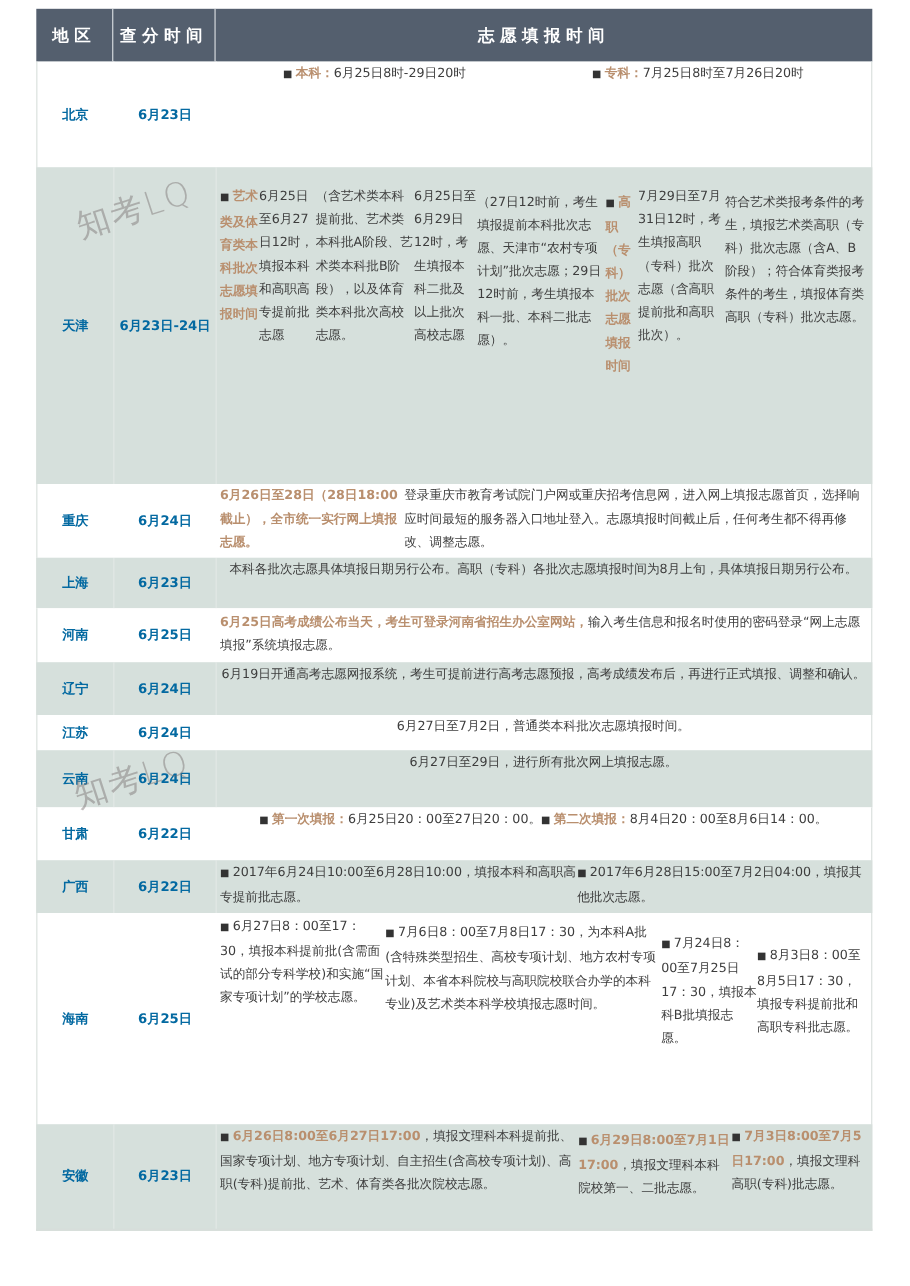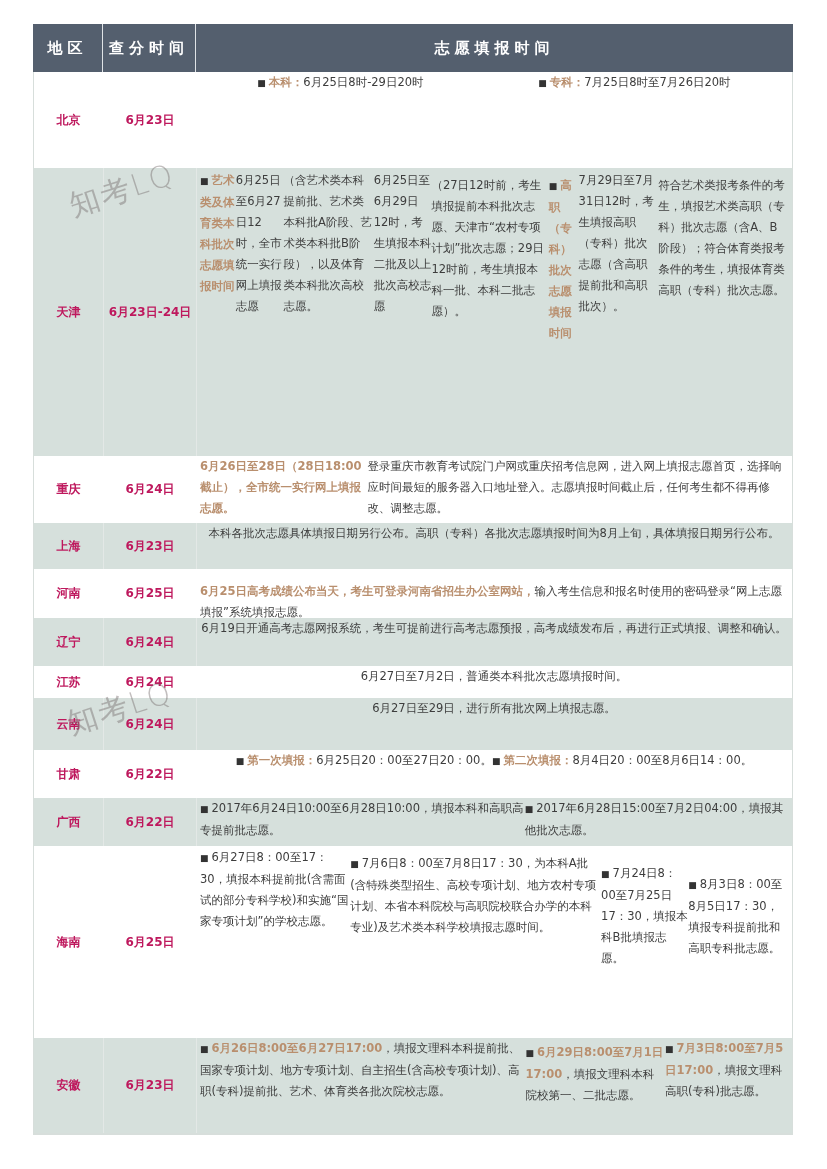--- a/index.html
+++ b/index.html
@@ -1,30 +1,30 @@
 <!DOCTYPE html>
 <html><head>
 <meta charset="utf-8">
 <style>
   html, body { margin: 0; padding: 0; background: #ffffff; }
   body { width: 827px; height: 1169px; position: relative; overflow: hidden;
          font-family: "DejaVu Sans", "Liberation Sans", sans-serif; color: #3a3a3a; }
-  .table { position: absolute; left: 33px; top: 24px; width: 760px; border-collapse: collapse; }
+  .table { position: absolute; left: 33px; top: 8px; width: 760px; border-collapse: collapse; }
   .hdr { display: flex; height: 48px; background: #545f6e; color: #ffffff; font-weight: bold;
          font-size: 15px; letter-spacing: 5px; }
   .hdr > div { display: flex; align-items: center; justify-content: center; border-right: 1px solid #dfe3e6; }
   .hdr > div:last-child { border-right: none; }
   .c1 { width: 69px; flex: none; }
   .c2 { width: 92px; flex: none; }
   .c3 { flex: 1; }
   .row { display: flex; border-left: 1px solid #d7dedb; border-right: 1px solid #d7dedb; }
   .row.white { background: #ffffff; }
   .row.gray { background: #d6e0dc; }
   .row .c1, .row .c2 { display: flex; align-items: center; justify-content: center;
-         font-weight: bold; font-size: 12px; color: #be185d; }
+         font-weight: bold; font-size: 12px; color: #0369a1; }
   .row .c1 { border-right: 1px solid #e3e8e6; }
   .row .c2 { border-right: 1px solid #e3e8e6; }
   .row.white .c1, .row.white .c2 { border-right-color: #ffffff; }
   .row .c3 { padding: 0 4px 0 3px; font-size: 11.5px; line-height: 21px; color: #3d3d3d;
          display: flex; flex-direction: row; justify-content: center; }
   .hl { color: #b98f6e; font-weight: bold; }
   .sq { font-size: 9px; color: #333; margin-right: 3px; }
   .line { display: block; }
   .sep { border-top: 1px solid #e8eeec; margin: 4px 0; }
   .watermark { position: absolute; color: rgba(120,110,110,0.45); font-size: 30px;
@@ -47,23 +47,23 @@
     <div class="c2">6月23日</div>
     <div class="c3" style="justify-content:space-around">
       <span class="line"><span class="sq">■</span><span class="hl">本科：</span><span>6月25日8时-29日20时</span></span>
       <span class="line"><span class="sq">■</span><span class="hl">专科：</span><span>7月25日8时至7月26日20时</span></span>
     </div>
   </div>
 
   <div class="row gray" style="height:288px">
     <div class="c1">天津</div>
     <div class="c2">6月23日-24日</div>
-    <div class="c3" style="justify-content:flex-start;padding-top:2px">
+    <div class="c3" style="justify-content:flex-start;padding-top:16px">
       <span class="line"><span class="sq">■</span><span class="hl">艺术类及体育类本科批次志愿填报时间</span></span>
-      <span class="line">6月25日至6月27日12时，全市统一实行网上填报志愿</span>
+      <span class="line">6月25日至6月27日12时，填报本科和高职高专提前批志愿</span>
       <div class="sep"></div>
       <span class="line">（含艺术类本科提前批、艺术类本科批A阶段、艺术类本科批B阶段），以及体育类本科批次高校志愿。</span>
       <span class="line">6月25日至6月29日12时，考生填报本科二批及以上批次高校志愿</span>
       <span class="line" style="margin-top:5px">（27日12时前，考生填报提前本科批次志愿、天津市“农村专项计划”批次志愿；29日12时前，考生填报本科一批、本科二批志愿）。</span>
       <span class="line" style="margin-top:5px"><span class="sq">■</span><span class="hl">高职（专科）批次志愿填报时间</span></span>
       <span class="line">7月29日至7月31日12时，考生填报高职（专科）批次志愿（含高职提前批和高职批次）。</span>
       <span class="line" style="margin-top:5px">符合艺术类报考条件的考生，填报艺术类高职（专科）批次志愿（含A、B阶段）；符合体育类报考条件的考生，填报体育类高职（专科）批次志愿。</span>
     </div>
   </div>
 
@@ -81,21 +81,21 @@
     <div class="c2">6月23日</div>
     <div class="c3">
       <span class="line">本科各批次志愿具体填报日期另行公布。</span>
       <span class="line">高职（专科）各批次志愿填报时间为8月上旬，具体填报日期另行公布。</span>
     </div>
   </div>
 
   <div class="row white" style="height:49px">
     <div class="c1">河南</div>
     <div class="c2">6月25日</div>
-    <div class="c3" style="display:block;padding-top:12px">
+    <div class="c3" style="display:block;padding-top:2px">
       <span class="hl">6月25日高考成绩公布当天，考生可登录河南省招生办公室网站，</span><span>输入考生信息和报名时使用的密码登录“网上志愿填报”系统填报志愿。</span>
     </div>
   </div>
 
   <div class="row gray" style="height:48px">
     <div class="c1">辽宁</div>
     <div class="c2">6月24日</div>
     <div class="c3">
       <span class="line">6月19日开通高考志愿网报系统，考生可提前进行高考志愿预报，高考成绩发布后，再进行正式填报、调整和确认。</span>
     </div>

